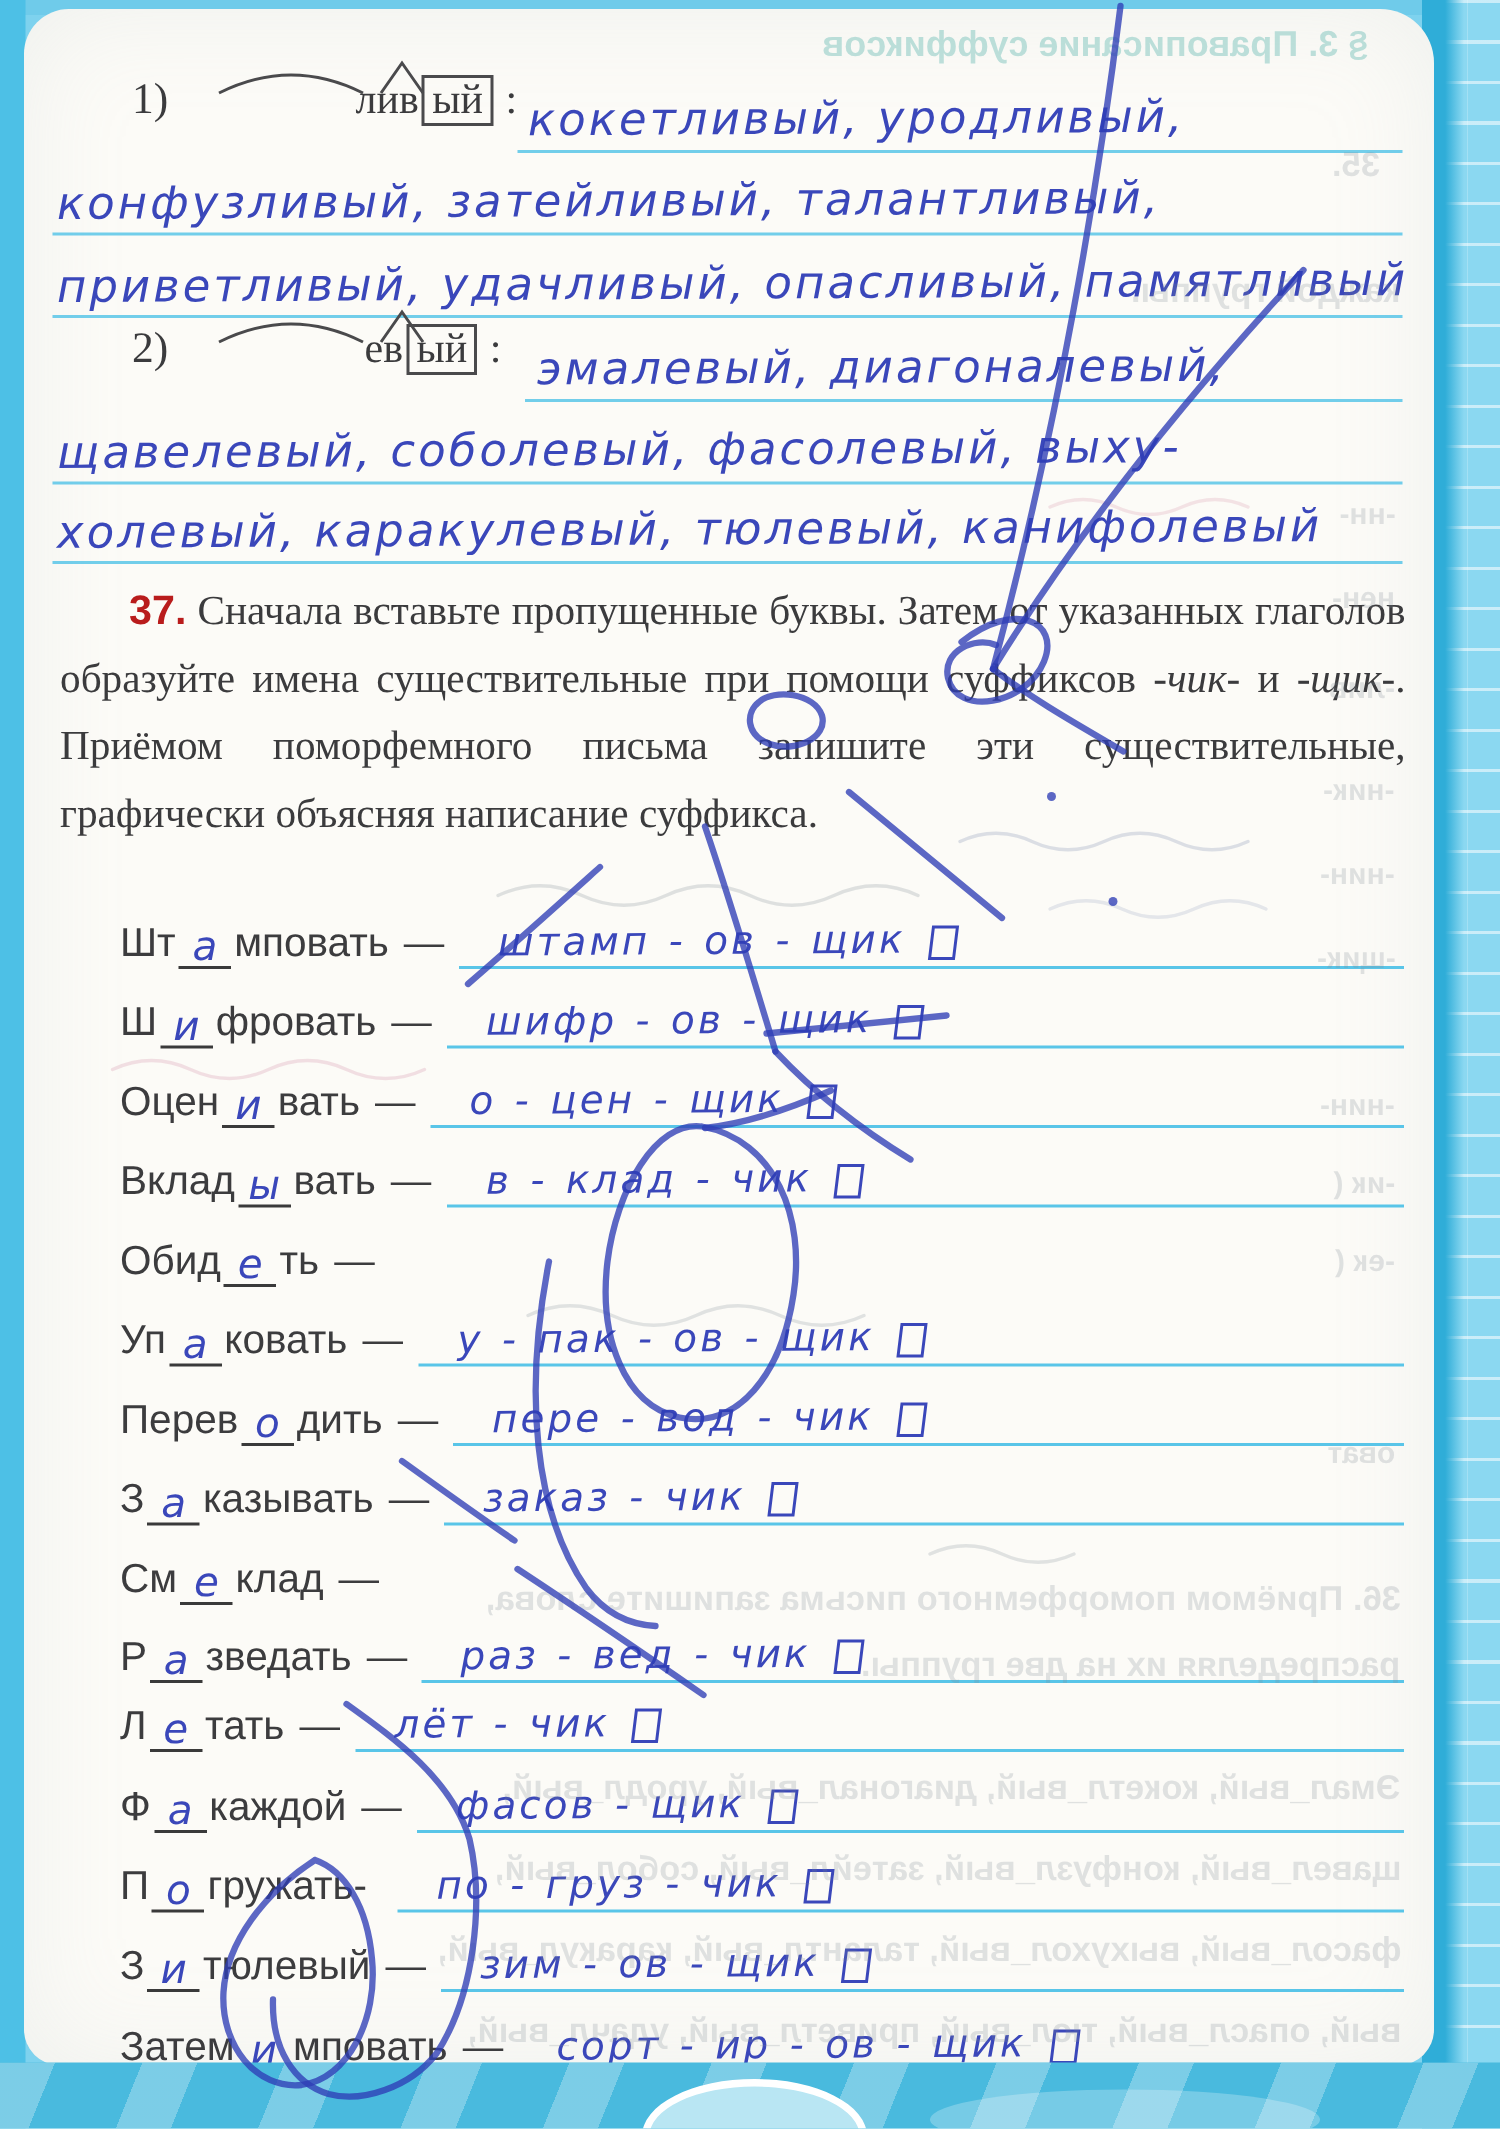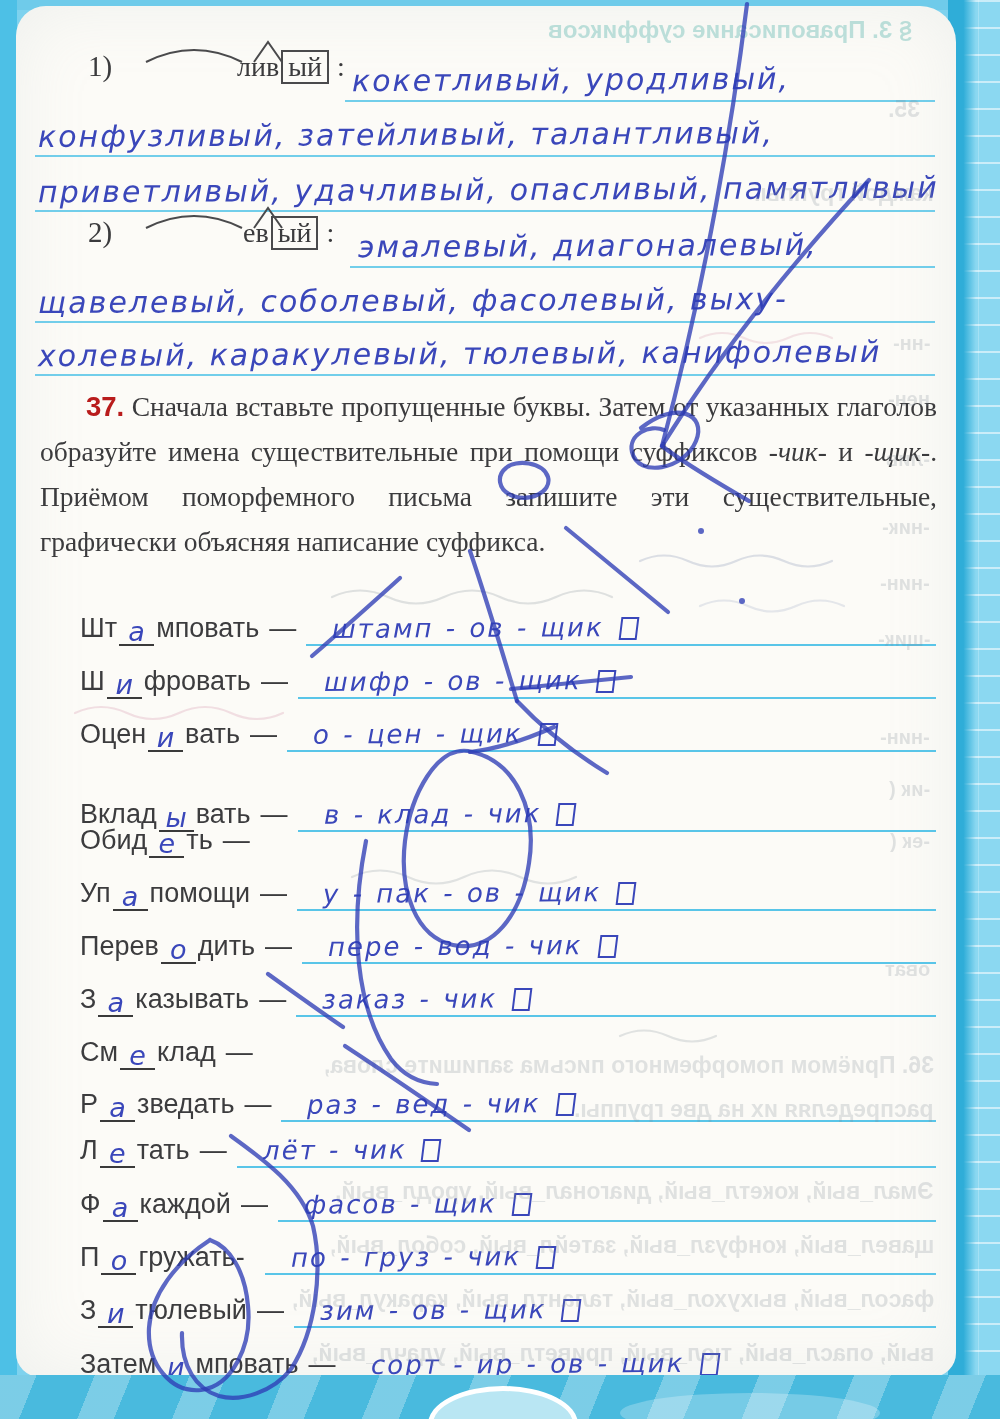--- a/index.html
+++ b/index.html
@@ -140,21 +140,21 @@
           <i class="ins hw">и</i>
         </span>
         <span>вать</span>
         <span class="dash">—</span>
       </span>
     <span class="ansline">
         <span class="hw answer">о - цен - щик</span>
         <span class="nul"></span>
       </span>
   </div>
-  <div class="row" style="top:788px">
+  <div class="row" style="top:761px">
     <span class="verb">
         <span>Вклад</span>
         <span class="blank">
           <i class="ins hw">ы</i>
         </span>
         <span>вать</span>
         <span class="dash">—</span>
       </span>
     <span class="ansline">
         <span class="hw answer">в - клад - чик</span>
@@ -170,21 +170,21 @@
         <span>ть</span>
         <span class="dash">—</span>
       </span>
   </div>
   <div class="row" style="top:867px">
     <span class="verb">
         <span>Уп</span>
         <span class="blank">
           <i class="ins hw">а</i>
         </span>
-        <span>помощи</span>
+        <span>ковать</span>
         <span class="dash">—</span>
       </span>
     <span class="ansline">
         <span class="hw answer">у - пак - ов - щик</span>
         <span class="nul"></span>
       </span>
   </div>
   <div class="row" style="top:920px">
     <span class="verb">
         <span>Перев</span>

